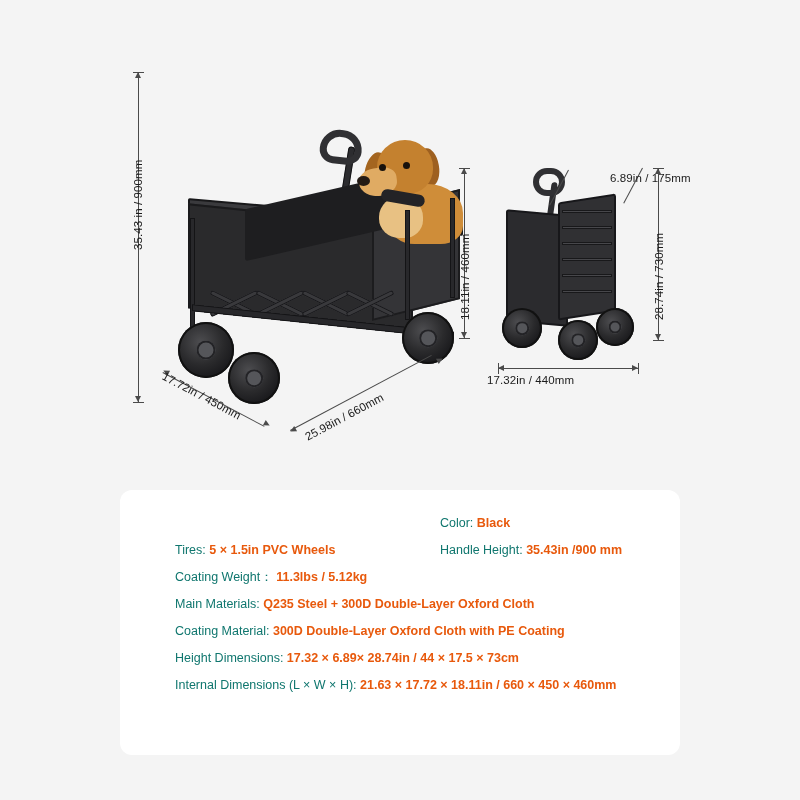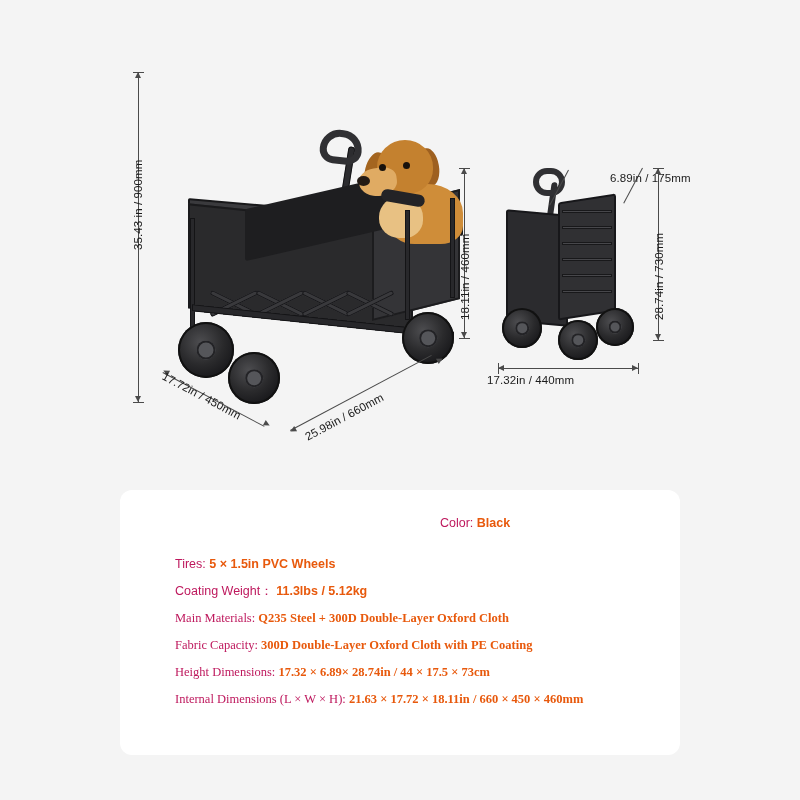--- a/index.html
+++ b/index.html
@@ -178,25 +178,25 @@
 
   
   .spec-card {
     position:absolute; left:120px; top:490px; width:560px; height:265px;
     background:#ffffff; border-radius:12px;
   }
   .spec-rows {
     position:absolute; left:55px; top:20px; width:490px;
   }
   .srow { display:flex; font-size:12.5px; line-height:27px; color:#2b2b2b; }
-  .srow .c1 { width:265px;margin-top:14px; }
+  .srow .c1 { width:265px; }
   .srow .c2 { flex:1; }
-  .k { color:#be185d; }
+  .k { color:#0f766e; }
   .v { color:#e8590c; font-weight:bold; }
-  .full { width:100%;font-family:Liberation Serif, serif; }
+  .full { width:100%; }
 </style>
 </head>
 <body>
 
 <div class="stage">
 
   <div id="wagon-open">
 
     <div class="handle-bar"></div>
     <div class="handle-grip"></div>
@@ -333,37 +333,40 @@
         <div class="c1"></div>
         <div class="c2">
           <span class="k">Color: </span><span class="v">Black</span>
         </div>
       </div>
 
       <div class="srow">
         <div class="c1">
           <span class="k">Tires: </span><span class="v">5 × 1.5in PVC Wheels</span>
         </div>
+        <div class="c2">
+          <span class="k">Handle Height: </span><span class="v">35.43in /900 mm</span>
+        </div>
       </div>
 
       <div class="srow">
         <div class="c2">
           <span class="k">Coating Weight： </span><span class="v">11.3lbs / 5.12kg</span>
         </div>
       </div>
 
       <div class="srow">
         <div class="full">
           <span class="k">Main Materials: </span><span class="v">Q235 Steel + 300D Double-Layer Oxford Cloth</span>
         </div>
       </div>
 
       <div class="srow">
         <div class="full">
-          <span class="k">Fabric Capacity: </span><span class="v">300D Double-Layer Oxford Cloth with PE Coating</span>
+          <span class="k">Coating Material: </span><span class="v">300D Double-Layer Oxford Cloth with PE Coating</span>
         </div>
       </div>
 
       <div class="srow">
         <div class="full">
           <span class="k">Height Dimensions: </span><span class="v">17.32 × 6.89× 28.74in / 44 × 17.5 × 73cm</span>
         </div>
       </div>
 
 

